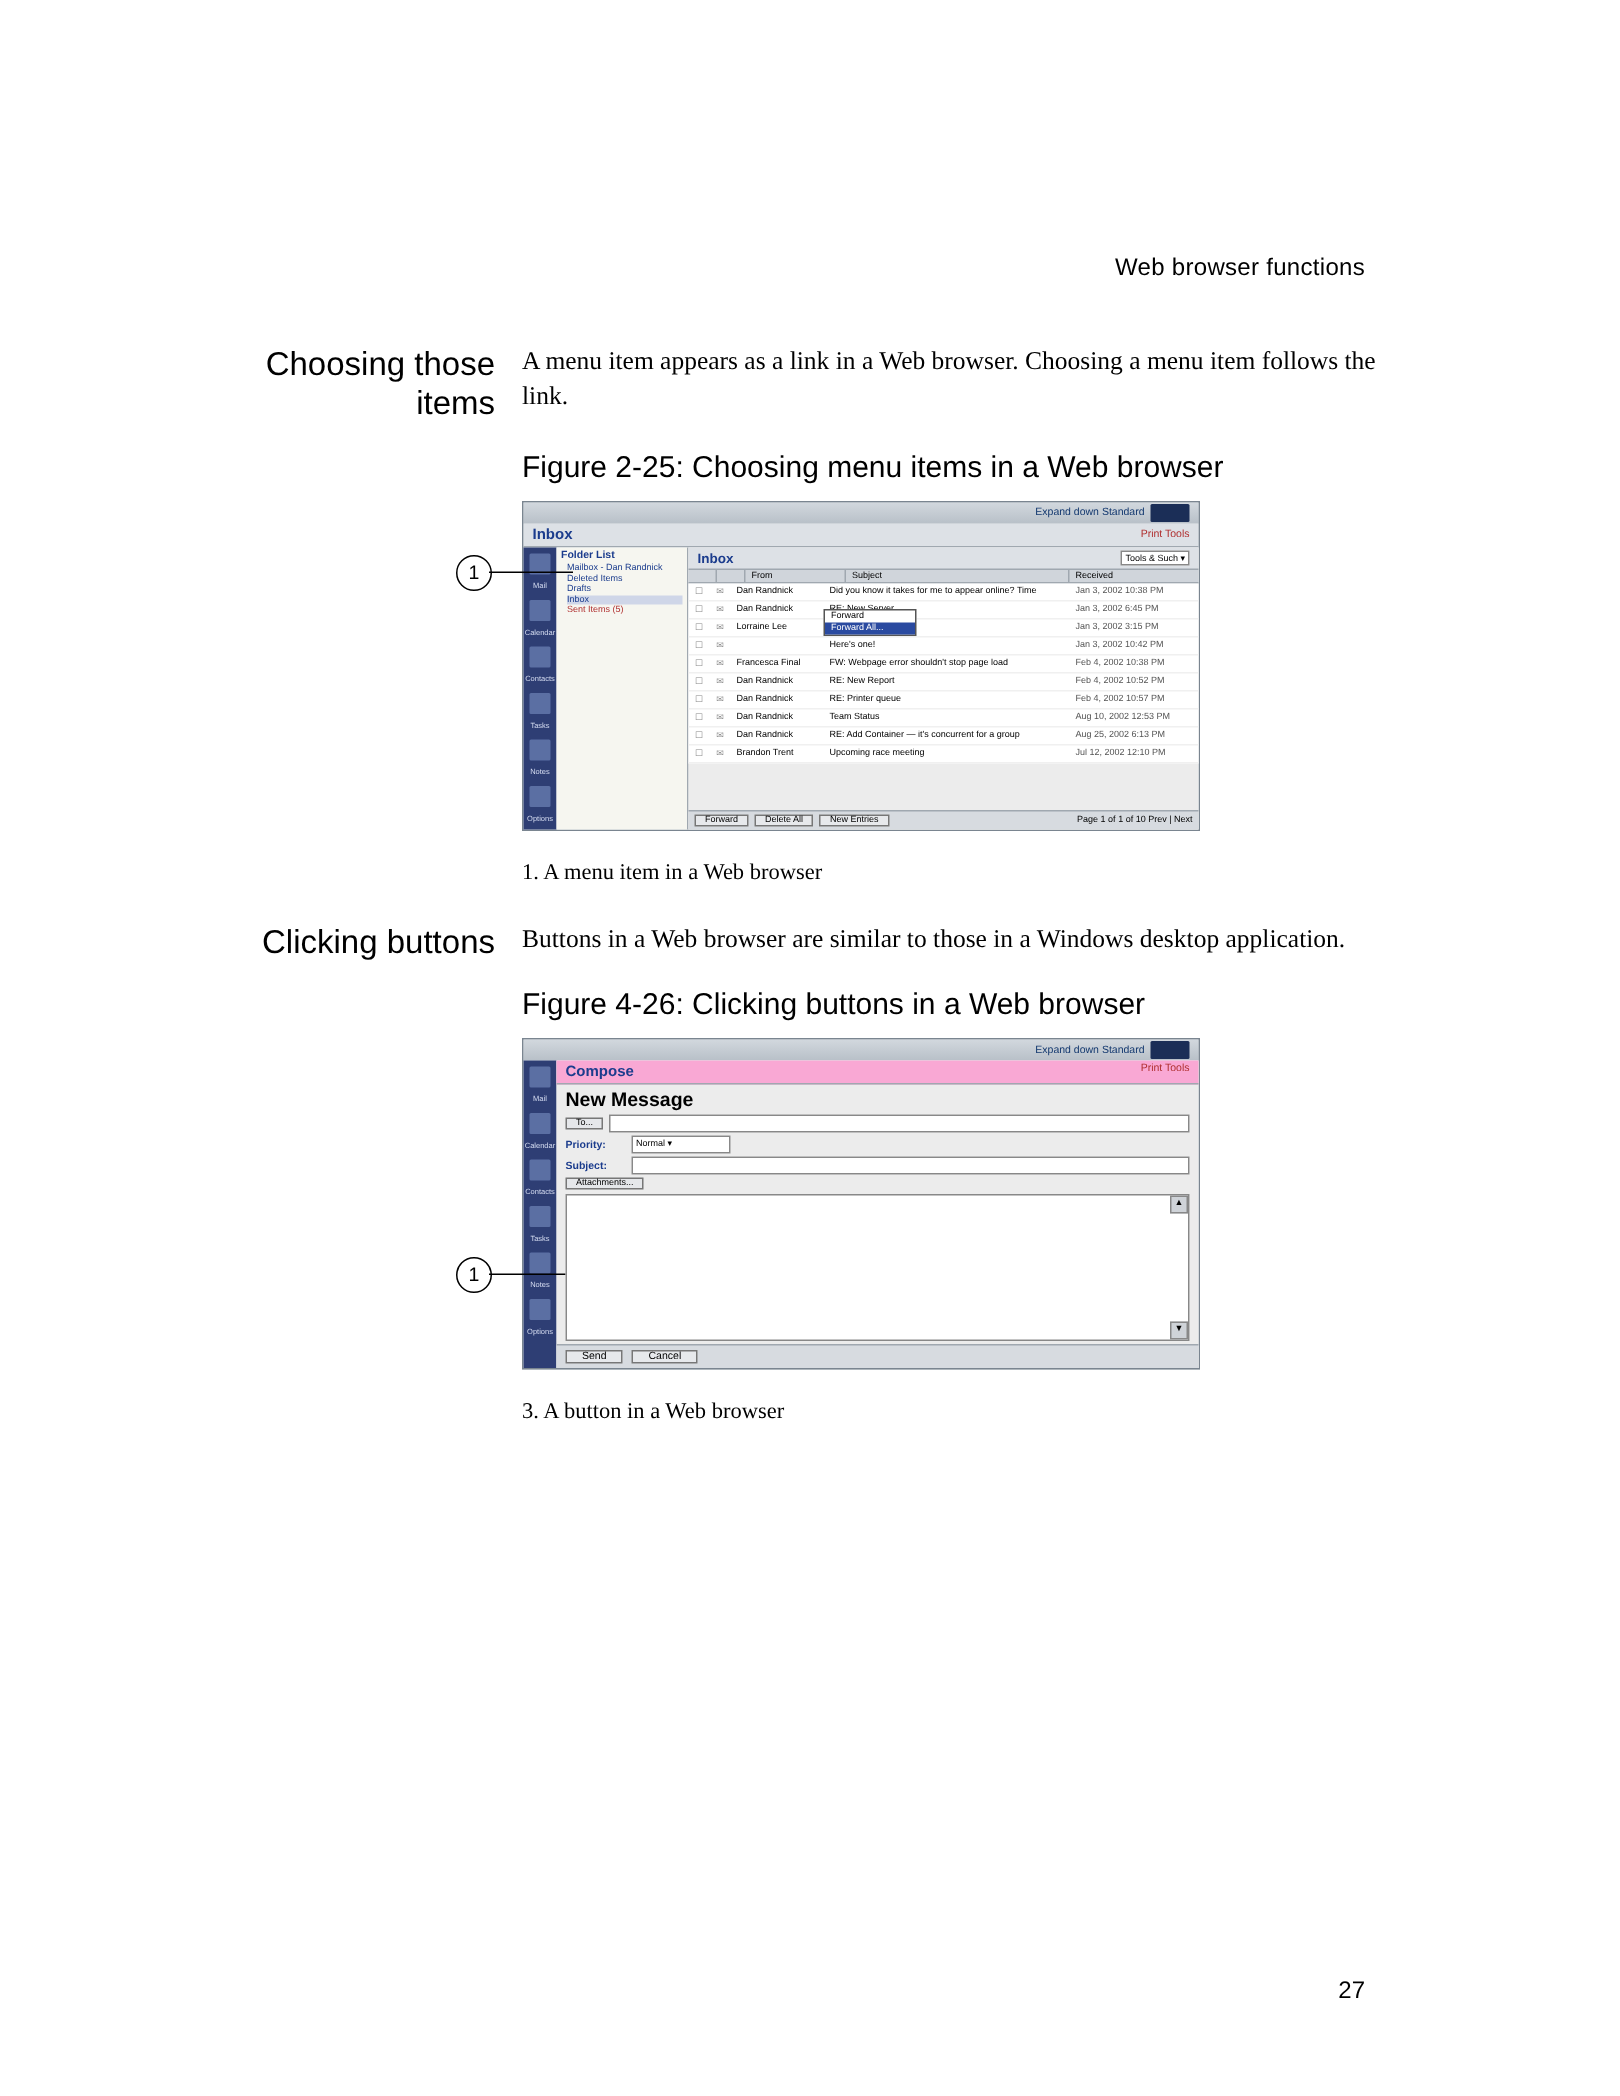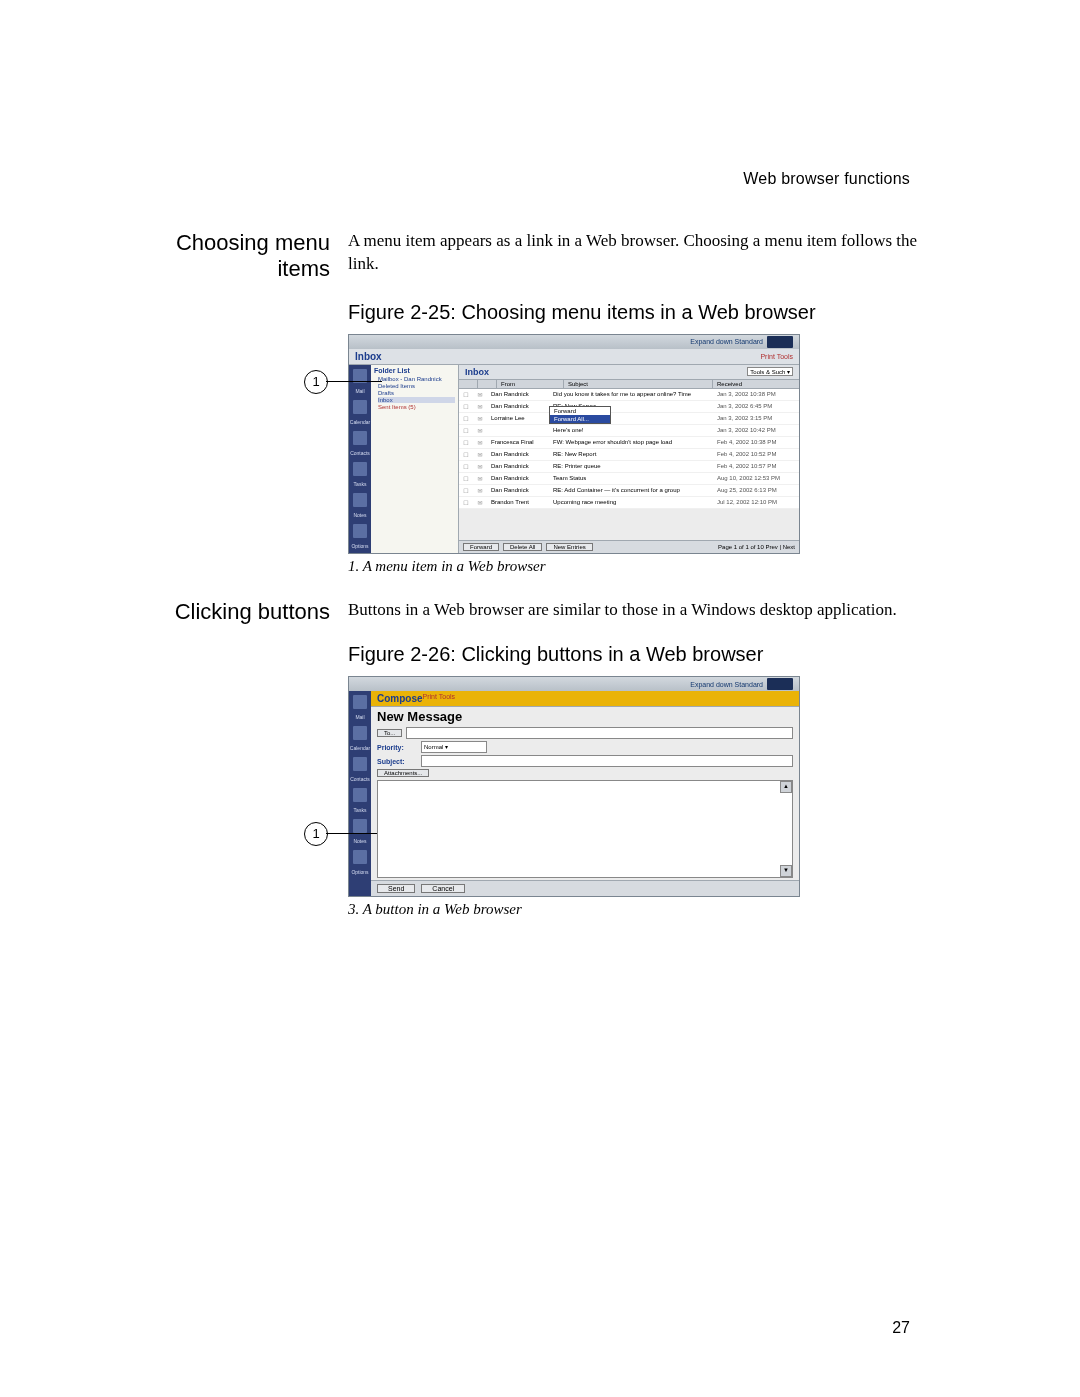--- a/index.html
+++ b/index.html
@@ -75,23 +75,22 @@
     background: #fff;
     font-family: Arial, Helvetica, sans-serif;
   }
   .callout-line {
     position: absolute;
     height: 1px;
     background: #000;
   }
 
   .fig-note {
-    margin-top: 4px;
+    margin-top: 20px;
     margin-left: 218px;
-    font-style: italic;
     font-size: 15px;
   }
   .page-number {
     position: absolute;
     bottom: 60px;
     right: 170px;
     font-family: Arial, Helvetica, sans-serif;
     font-size: 16px;
   }
 
@@ -254,27 +253,27 @@
     padding: 2px 6px;
     display: flex;
     justify-content: space-between;
     align-items: center;
     border-bottom: 1px solid #a0a8b0;
   }
   .inboxbar .r { font-size: 7px; color: #b03030; font-weight: normal; }
 
   .shot2-area { flex: 1; background: #ececec; display: flex; flex-direction: column; }
   .composebar {
-    background: #eab308;
+    background: #f9a8d4;
     font-size: 10px;
     font-weight: bold;
     color: #1b3c8d;
     padding: 2px 6px;
     display: flex;
-    justify-content: flex-start;
+    justify-content: space-between;
     border-bottom: 1px solid #a0a8b0;
   }
   .composebar .pt { font-size: 7px; color: #b03030; font-weight: normal; }
   .newmsg {
     font-size: 13px;
     font-weight: bold;
     padding: 2px 6px;
   }
   .formrow {
     display: flex;
@@ -341,21 +340,21 @@
   .section2 { margin-top: 24px; }
 </style>
 </head>
 <body>
 
 <div class="page">
   <div class="running-head">Web browser functions</div>
 
   <div class="section">
     <div class="row">
-      <div class="side-label">Choosing menu items</div>
+      <div class="side-label">Choosing those items</div>
       <div class="body-col">
         <p>A menu item appears as a link in a Web browser. Choosing a menu item follows the link.</p>
       </div>
     </div>
     <div class="fig-caption">Figure 2-25: Choosing menu items in a Web browser</div>
 
     <div class="fig-wrap">
       <div class="callout" style="top:36px;">1</div>
       <div class="callout-line" style="top:47px; left:-22px; width:56px;"></div>
 
@@ -496,21 +495,21 @@
     <div class="fig-note">1. A  menu item in a Web browser</div>
   </div>
 
   <div class="section section2">
     <div class="row">
       <div class="side-label">Clicking buttons</div>
       <div class="body-col">
         <p>Buttons in a Web browser are similar to those in a Windows desktop application.</p>
       </div>
     </div>
-    <div class="fig-caption">Figure 2-26: Clicking buttons in a Web browser</div>
+    <div class="fig-caption">Figure 4-26: Clicking buttons in a Web browser</div>
 
     <div class="fig-wrap">
       <div class="callout" style="top:146px;">1</div>
       <div class="callout-line" style="top:157px; left:-22px; width:78px;"></div>
 
       <div class="shot">
         <div class="topbar">
           <span>Expand down Standard</span>
           <span class="logo"></span>
         </div>

